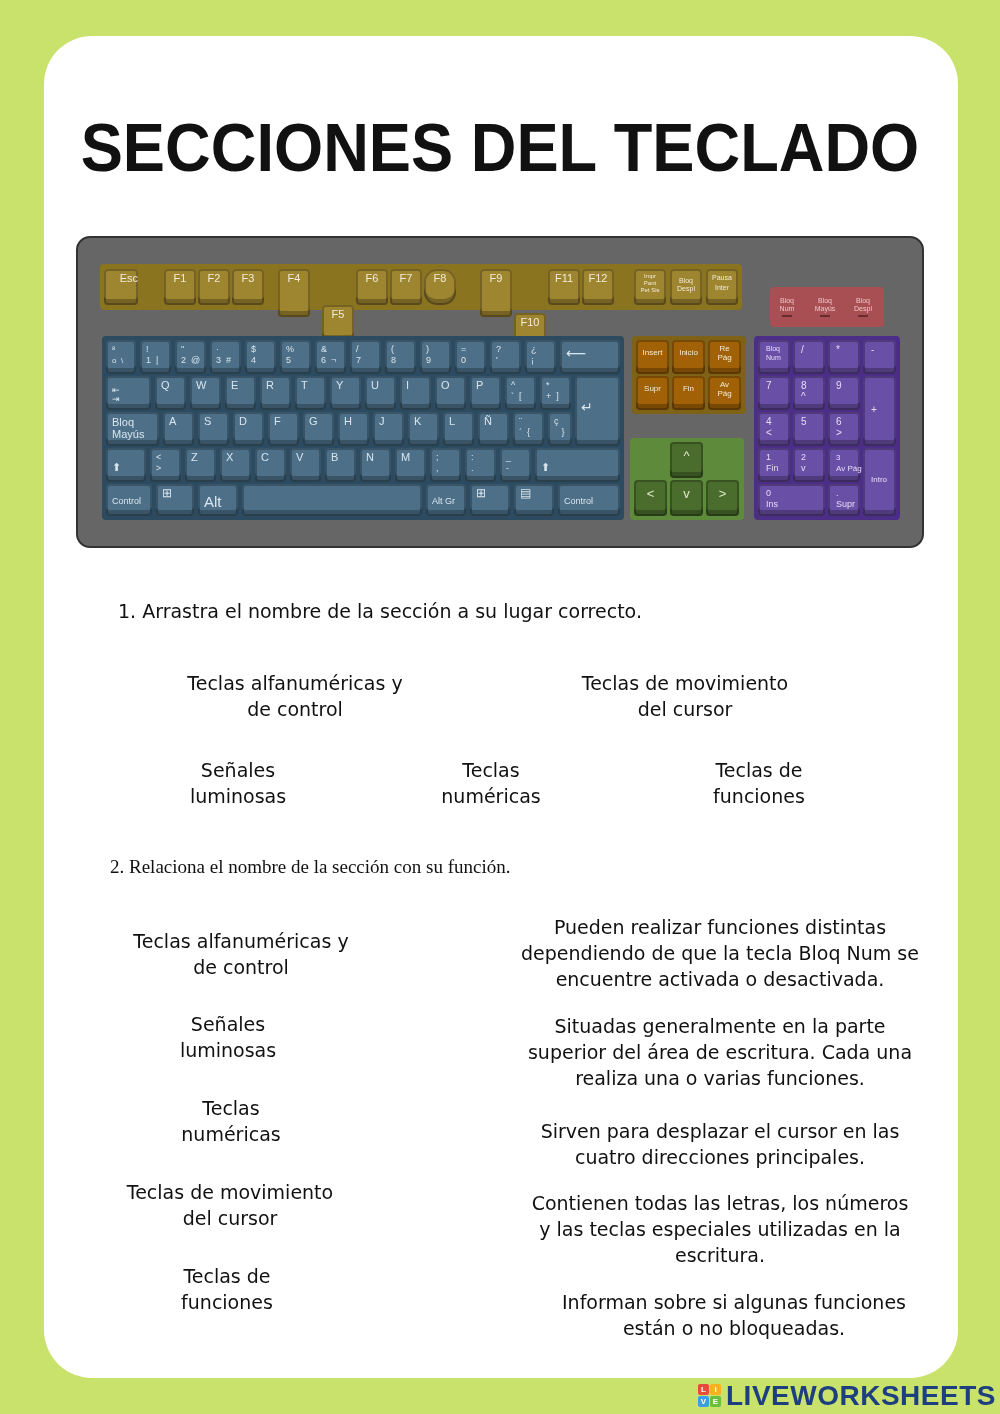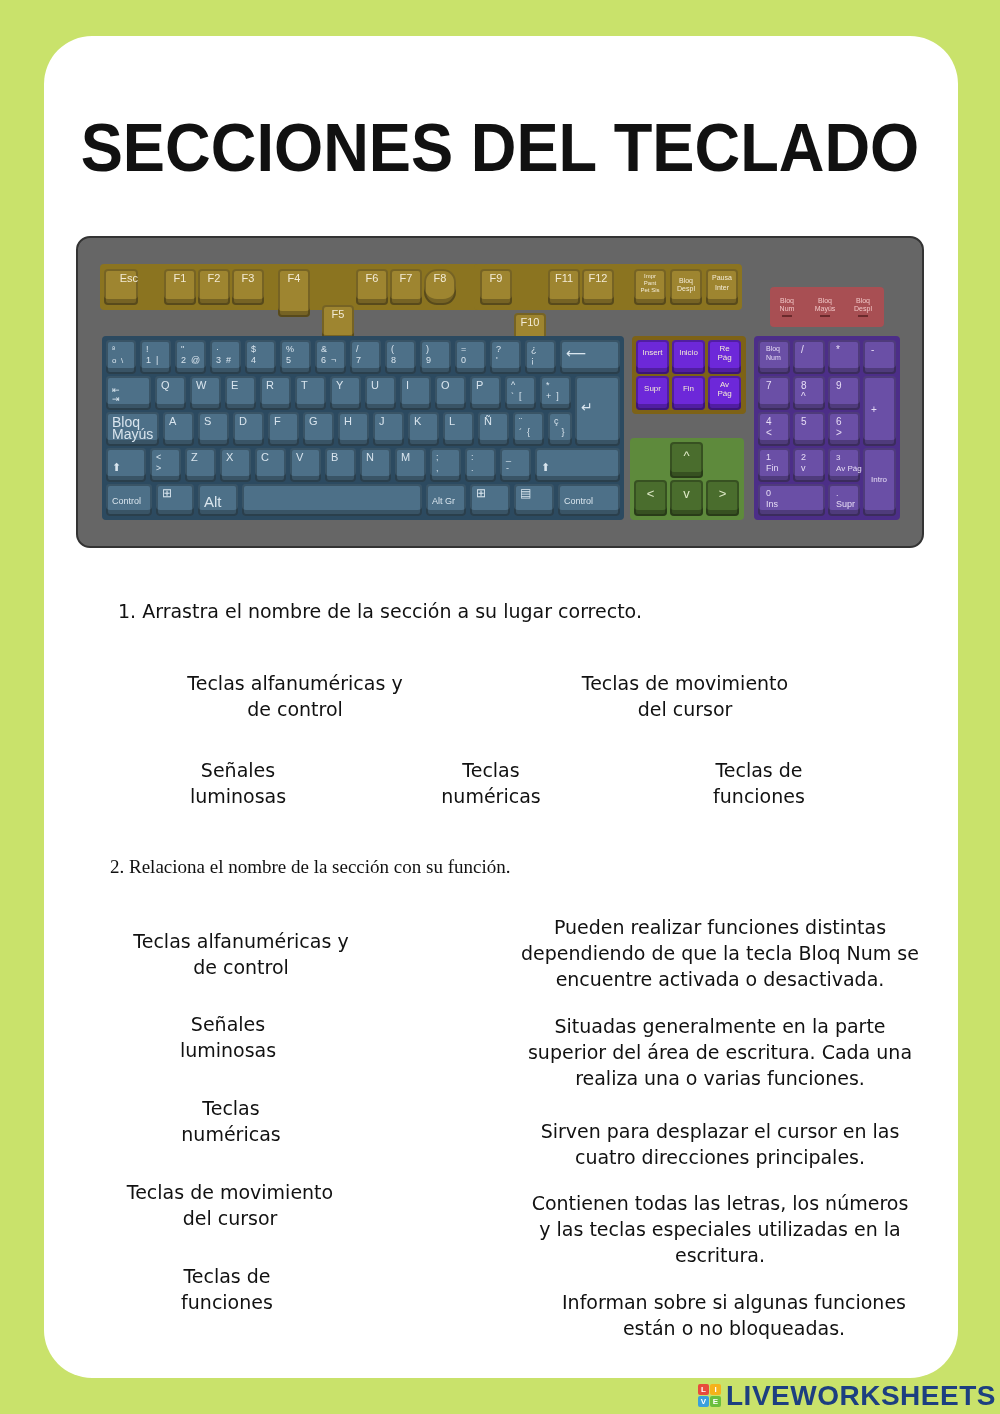--- a/index.html
+++ b/index.html
@@ -7,21 +7,21 @@
   .page{position:absolute;left:44px;top:36px;width:914px;height:1342px;background:#fff;border-radius:48px;}
   .title{position:absolute;left:0;top:108px;width:1000px;text-align:center;font-family:"Liberation Sans",sans-serif;font-weight:bold;font-size:68px;letter-spacing:0px;color:#111;transform:scaleX(0.93);}
   .kbd{position:absolute;left:76px;top:236px;width:848px;height:312px;background:#666;border-radius:14px;border:2px solid #333;box-sizing:border-box;}
   .grp{position:absolute;border-radius:4px;}
   .key{position:absolute;border-radius:4px;box-sizing:border-box;font-family:"Liberation Sans",sans-serif;font-size:11px;color:#f3ebd6;padding:4px 0 0 0;text-align:center;line-height:11px;box-shadow:inset 0 -6px 0 rgba(0,0,0,0.25),inset 0 0 0 2px rgba(0,0,0,0.25);white-space:pre;}
   .gold{background:#8b7420;}
   .gold .key{background:#9e8530;}
   .blue{background:#2c4a60;}
   .blue .key{background:#4d7088;color:#d9e5ee;text-align:left;padding-left:6px;font-size:11px;}
   .orange{background:#7d6217;}
-  .orange .key{background:#6d28d9;font-size:8px;line-height:9px;padding-top:8px;}
+  .orange .key{background:#a16207;font-size:8px;line-height:9px;padding-top:8px;}
   .green{background:#5e8a3c;}
   .green .key{background:#4a6d2d;color:#dfe9c7;font-size:13px;}
   .purple{background:#4c2e88;}
   .purple .key{background:#6a4fa6;color:#e6dcf5;text-align:left;padding-left:8px;font-size:10px;}
   .leds{background:#a84f53;}
   .led{position:absolute;font-family:"Liberation Sans",sans-serif;font-size:7px;line-height:8px;color:#f1c6c6;text-align:center;width:30px;}
   .led .dot{display:block;width:10px;height:2px;background:#6b2a2c;margin:2px auto 0;}
   .q{position:absolute;font-family:"DejaVu Sans",sans-serif;font-size:19px;color:#111;}
   .lbl{position:absolute;font-family:"DejaVu Sans",sans-serif;font-size:19px;color:#111;text-align:center;line-height:26px;}
   .brand{position:absolute;left:700px;top:1380px;font-family:"Liberation Sans",sans-serif;font-weight:bold;font-size:28px;color:#1d3f80;letter-spacing:0.5px;}
@@ -42,21 +42,21 @@
     <div class="key" style="left:64px;top:5px;width:32px;height:36px;">F1</div>
     <div class="key" style="left:98px;top:5px;width:32px;height:36px;">F2</div>
     <div class="key" style="left:132px;top:5px;width:32px;height:36px;">F3</div>
     <div class="key" style="left:178px;top:5px;width:32px;height:48px;">F4</div>
     <div class="key" style="left:222px;top:5px;width:32px;height:36px;margin-top:36px;">F5</div>
     <div class="key" style="left:256px;top:5px;width:32px;height:36px;">F6</div>
     <div class="key" style="left:290px;top:5px;width:32px;height:36px;">F7</div>
     <div class="key" style="left:324px;top:5px;width:32px;height:36px;border-radius:13px;">F8</div>
   </div>
   <div class="grp gold" style="left:396px;top:26px;width:268px;height:46px;">
-    <div class="key" style="left:6px;top:5px;width:32px;height:36px;">F9</div>
+    <div class="key" style="left:6px;top:5px;width:32px;height:48px;">F9</div>
     <div class="key" style="left:40px;top:5px;width:32px;height:36px;margin-top:44px;">F10</div>
     <div class="key" style="left:74px;top:5px;width:32px;height:36px;">F11</div>
     <div class="key" style="left:108px;top:5px;width:32px;height:36px;">F12</div>
     <div class="key" style="left:160px;top:5px;width:32px;height:36px;font-size:6px;line-height:7px;">Impr
 Pant
 Pet Sis</div>
     <div class="key" style="left:196px;top:5px;width:32px;height:36px;font-size:7px;line-height:8px;padding-top:8px;">Bloq
 Despl</div>
     <div class="key" style="left:232px;top:5px;width:32px;height:36px;font-size:7px;line-height:10px;">Pausa
 Inter</div>
@@ -112,21 +112,21 @@
     <div class="key" style="left:263px;top:40px;width:31px;height:34px;">U</div>
     <div class="key" style="left:298px;top:40px;width:31px;height:34px;">I</div>
     <div class="key" style="left:333px;top:40px;width:31px;height:34px;">O</div>
     <div class="key" style="left:368px;top:40px;width:31px;height:34px;">P</div>
     <div class="key" style="left:403px;top:40px;width:31px;height:34px;font-size:9px;">^
 `  [</div>
     <div class="key" style="left:438px;top:40px;width:31px;height:34px;font-size:9px;">*
 +  ]</div>
     <div class="key" style="left:473px;top:40px;width:45px;height:70px;font-size:14px;padding-top:26px;">↵</div>
 
-    <div class="key" style="left:4px;top:76px;width:53px;height:34px;font-size:14px;line-height:12px;">Bloq
+    <div class="key" style="left:4px;top:76px;width:53px;height:34px;font-size:11px;line-height:12px;">Bloq
 Mayús</div>
     <div class="key" style="left:61px;top:76px;width:31px;height:34px;">A</div>
     <div class="key" style="left:96px;top:76px;width:31px;height:34px;">S</div>
     <div class="key" style="left:131px;top:76px;width:31px;height:34px;">D</div>
     <div class="key" style="left:166px;top:76px;width:31px;height:34px;">F</div>
     <div class="key" style="left:201px;top:76px;width:31px;height:34px;">G</div>
     <div class="key" style="left:236px;top:76px;width:31px;height:34px;">H</div>
     <div class="key" style="left:271px;top:76px;width:31px;height:34px;">J</div>
     <div class="key" style="left:306px;top:76px;width:31px;height:34px;">K</div>
     <div class="key" style="left:341px;top:76px;width:31px;height:34px;">L</div>

